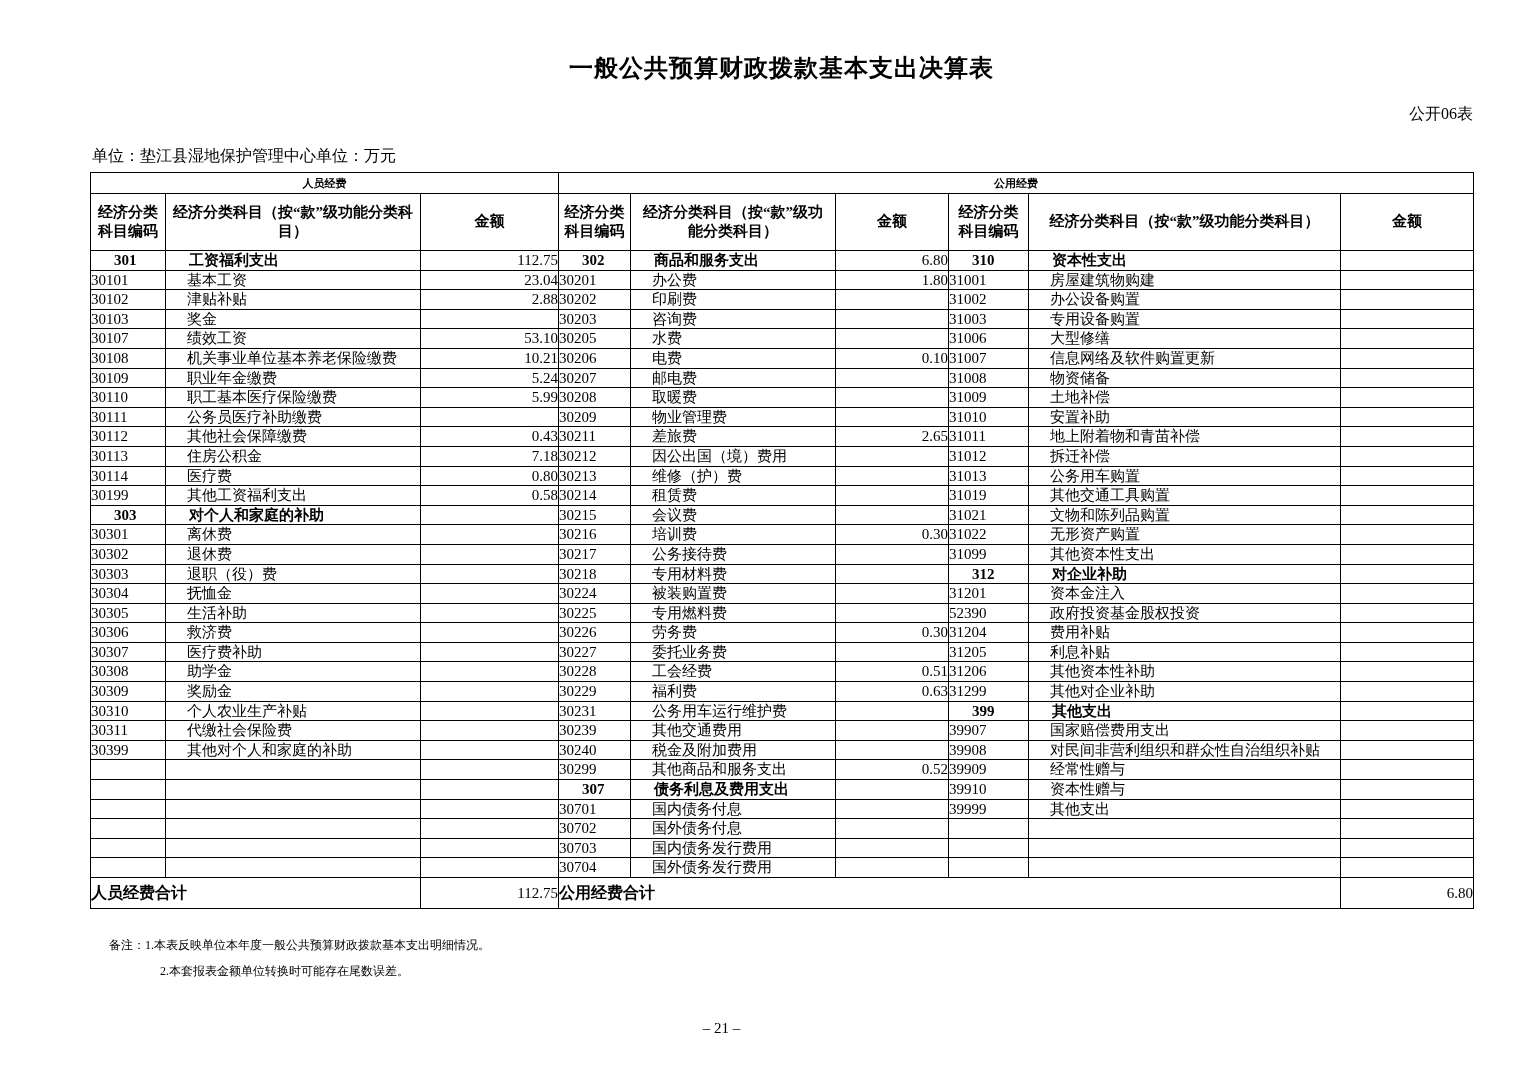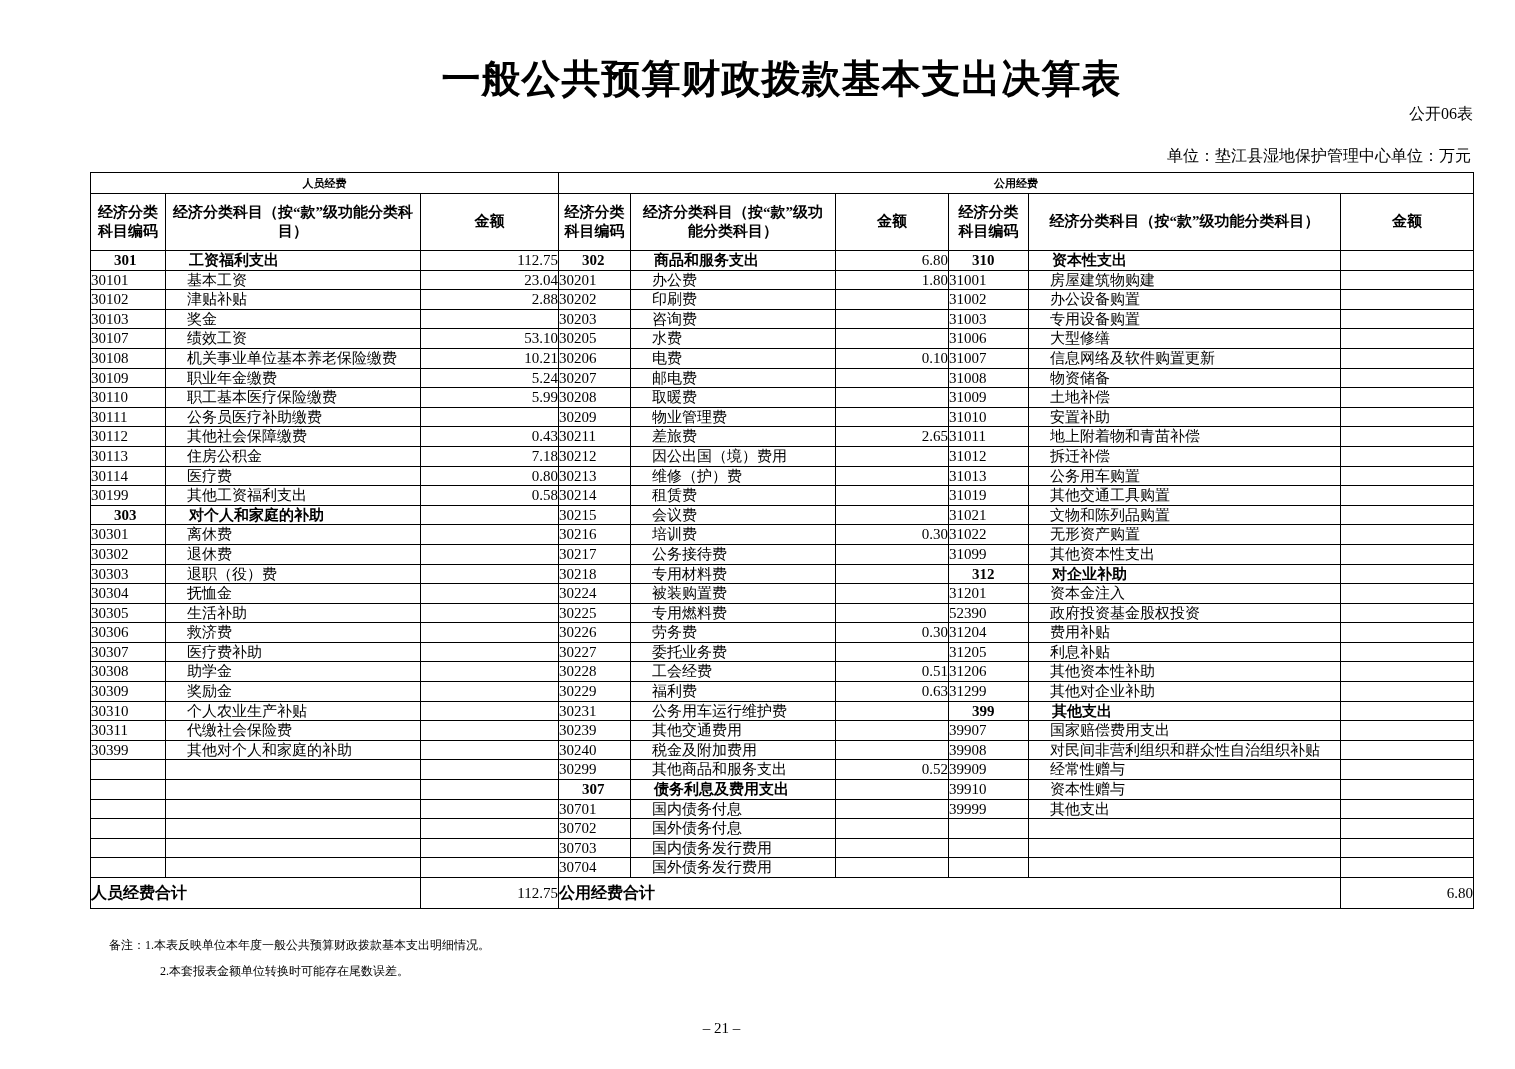--- a/index.html
+++ b/index.html
@@ -6,29 +6,29 @@
   body {
     width: 1515px; height: 1069px;
     position: relative;
     background: #ffffff;
     color: #000000;
     font-family: "Liberation Serif", "DejaVu Serif", serif;
   }
   .title {
     position: absolute; top: 52px; left: 90px; width: 1383px;
     margin: 0; text-align: center;
-    font-size: 39px; font-weight: bold; letter-spacing: 1px;
+    font-size: 24px; font-weight: bold; letter-spacing: 1px;
   }
   .table-code {
     position: absolute; top: 104px; left: 90px; width: 1383px;
     text-align: right; font-size: 16px;
   }
   .unit-row {
     position: absolute; top: 146px; left: 92px; width: 1379px;
-    display: flex; justify-content: flex-end;
+    display: flex; justify-content: flex-start;
     font-size: 16px;
   }
   table.main {
     position: absolute; top: 172px; left: 90px; width: 1383px;
     border-collapse: collapse; table-layout: fixed;
   }
   table.main th, table.main td {
     border: 1px solid #000000;
     padding: 0; overflow: hidden;
     font-size: 15px; color: #000000;

